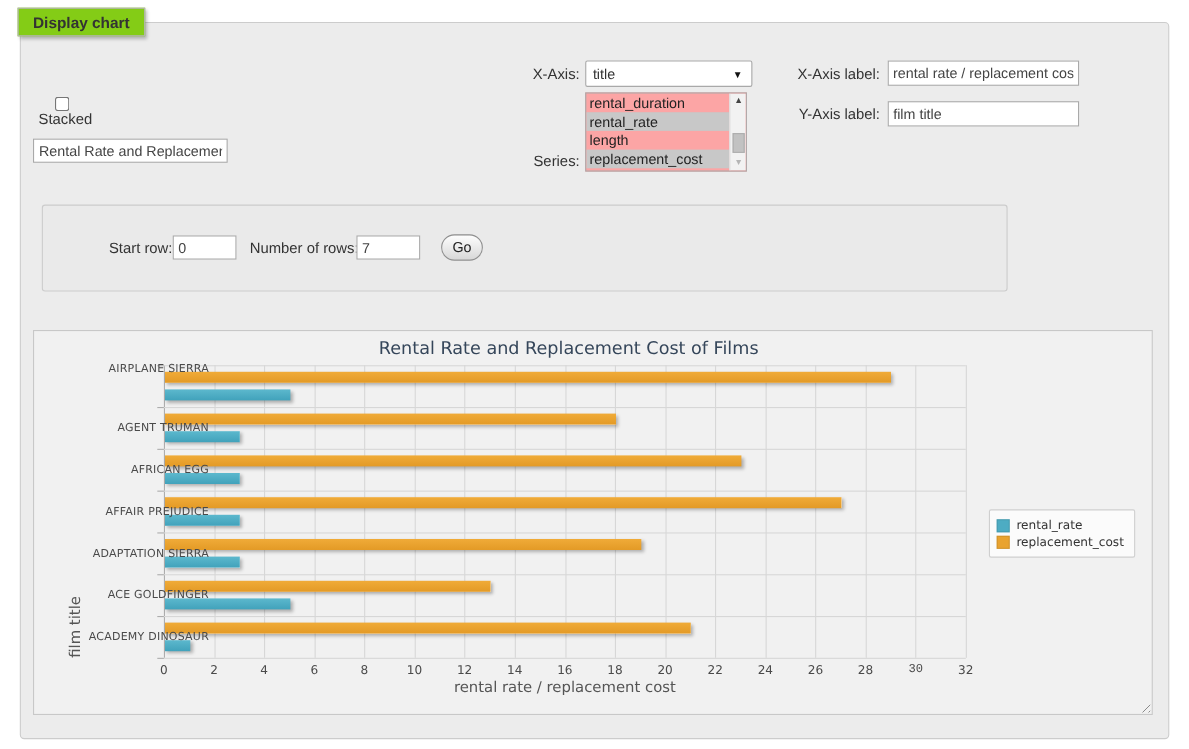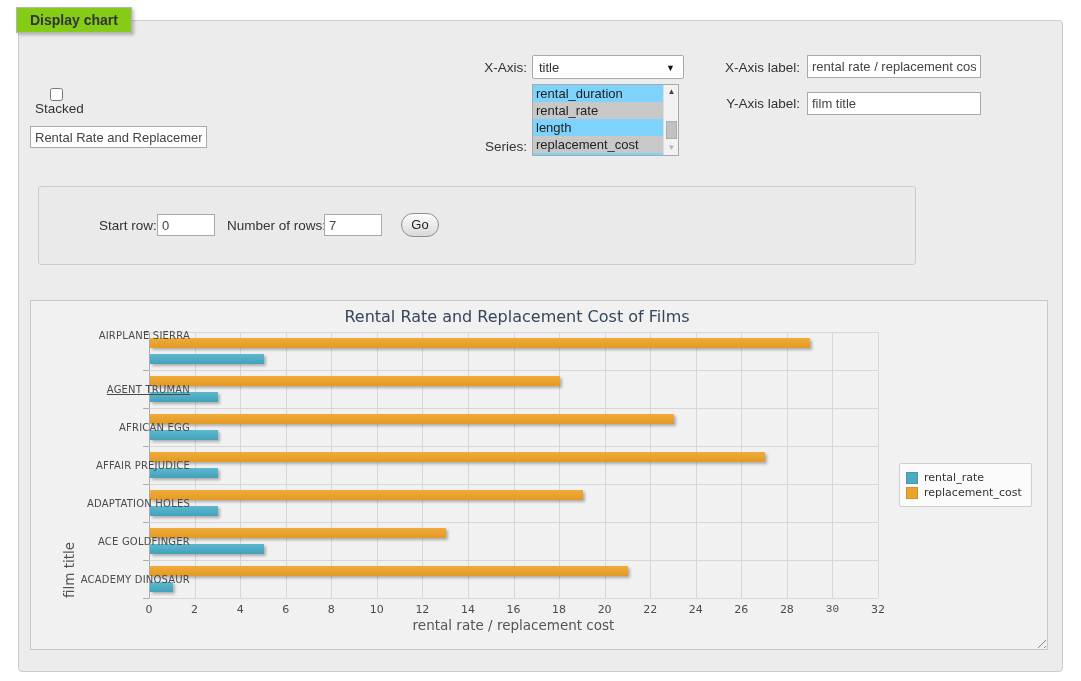--- a/index.html
+++ b/index.html
@@ -30,21 +30,21 @@
   .lbl-xaxis { left:430px; top:60px; width:97px; }
   .lbl-series { left:430px; top:139px; width:97px; }
   .lbl-xlabel { left:700px; top:60px; width:100px; }
   .lbl-ylabel { left:700px; top:96px; width:100px; }
 
   .fake-select { position:absolute; left:532px; top:55px; width:152px; height:24px; background:#fff;
     border:1px solid #a9a9a9; border-radius:2px; font-size:13px; color:#333; display:flex;
     align-items:center; padding:0 6px; cursor:default; }
   .fake-select .arrow { position:absolute; right:8px; top:7px; font-size:9px; color:#111; }
 
-  .listbox { position:absolute; left:532px; top:84px; width:147px; height:72px; background:#7dd3fc;
+  .listbox { position:absolute; left:532px; top:84px; width:147px; height:72px; background:#fca5a5;
     border:1px solid #a9a9a9; overflow:hidden; font-size:13px; }
   .listbox .opts { position:absolute; left:0; top:0; right:15px; }
   .listbox .opt { height:17px; line-height:17px; padding:0 3px; color:#222; white-space:nowrap; }
   .listbox .opt.sel { background:#c8c8c8; }
   .sb { position:absolute; right:0; top:0; width:15px; height:100%; background:#f2f2f2; border-left:1px solid #ddd; }
   .sb .up,.sb .dn { position:absolute; left:0; width:15px; height:14px; font-size:8px; text-align:center; line-height:14px; }
   .sb .up { top:0; color:#444; }
   .sb .dn { bottom:0; color:#b5b5b5; }
   .sb .thumb { position:absolute; left:2px; top:36px; width:11px; height:18px; background:#c2c2c2; border:1px solid #adadad; }
 
@@ -191,24 +191,24 @@
         <div class="bar s-teal" title="AFFAIR PREJUDICE: 2.99" style="left: 1px; top: 136px; width: 68px;"></div>
         <div class="bar s-orange" title="ADAPTATION HOLES: 18.99" style="left: 1px; top: 158px; width: 433px;"></div>
         <div class="bar s-teal" title="ADAPTATION HOLES: 2.99" style="left: 1px; top: 174px; width: 68px;"></div>
         <div class="bar s-orange" title="ACE GOLDFINGER: 12.99" style="left: 1px; top: 196px; width: 296px;"></div>
         <div class="bar s-teal" title="ACE GOLDFINGER: 4.99" style="left: 1px; top: 212px; width: 114px;"></div>
         <div class="bar s-orange" title="ACADEMY DINOSAUR: 20.99" style="left: 1px; top: 234px; width: 478px;"></div>
         <div class="bar s-teal" title="ACADEMY DINOSAUR: 0.99" style="left: 1px; top: 250px; width: 23px;"></div>
       </div>
     <div id="cat-labels">
         <div class="cat-label" style="top: 15px;">AIRPLANE SIERRA</div>
-        <div class="cat-label" style="top: 69px; text-decoration: underline;">AGENT TRUMAN</div>
+        <div class="cat-label" style="top: 69px;">AGENT TRUMAN</div>
         <div class="cat-label" style="top: 107px;">AFRICAN EGG</div>
         <div class="cat-label" style="top: 145px;">AFFAIR PREJUDICE</div>
-        <div class="cat-label" style="top: 183px;">ADAPTATION HOLES</div>
+        <div class="cat-label" style="top: 183px;">ADAPTATION SIERRA</div>
         <div class="cat-label" style="top: 221px;">ACE GOLDFINGER</div>
         <div class="cat-label" style="top: 259px;">ACADEMY DINOSAUR</div>
       </div>
     <div id="xtick-labels">
         <div class="xtick-label" style="left: 118px;">0</div>
         <div class="xtick-label" style="left: 163.562px;">2</div>
         <div class="xtick-label" style="left: 209.125px;">4</div>
         <div class="xtick-label" style="left: 254.688px;">6</div>
         <div class="xtick-label" style="left: 300.25px;">8</div>
         <div class="xtick-label" style="left: 345.812px;">10</div>

